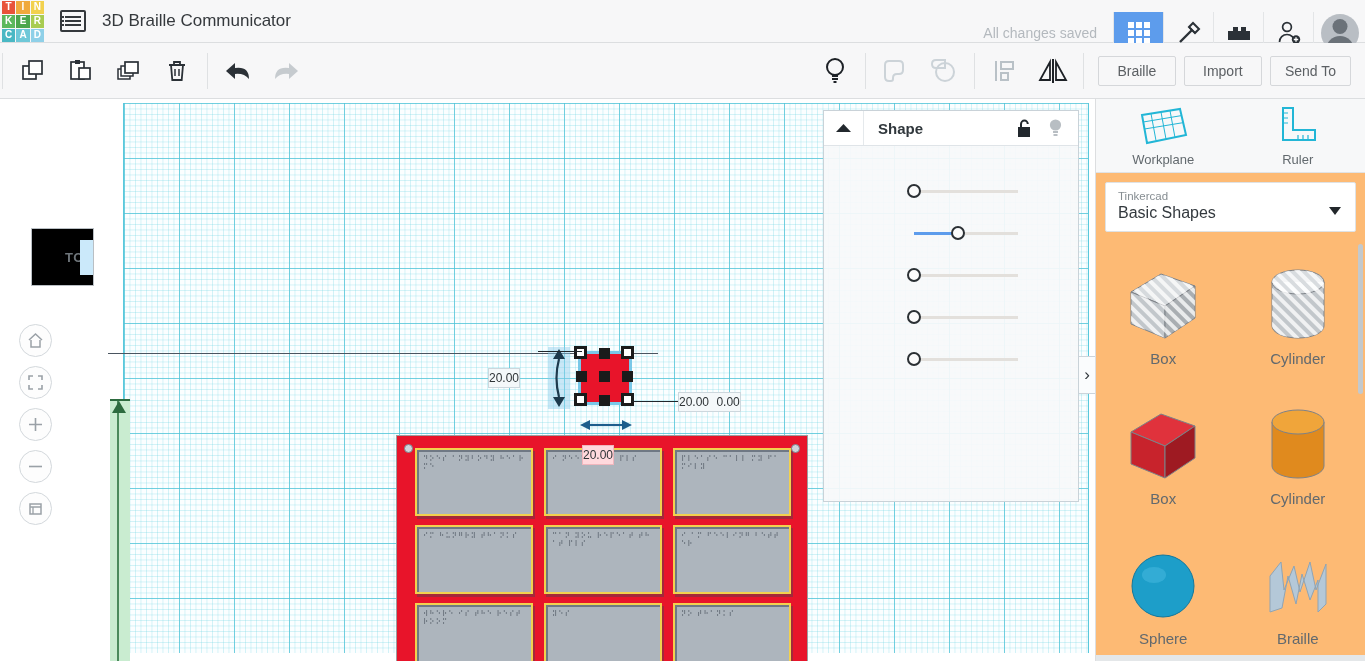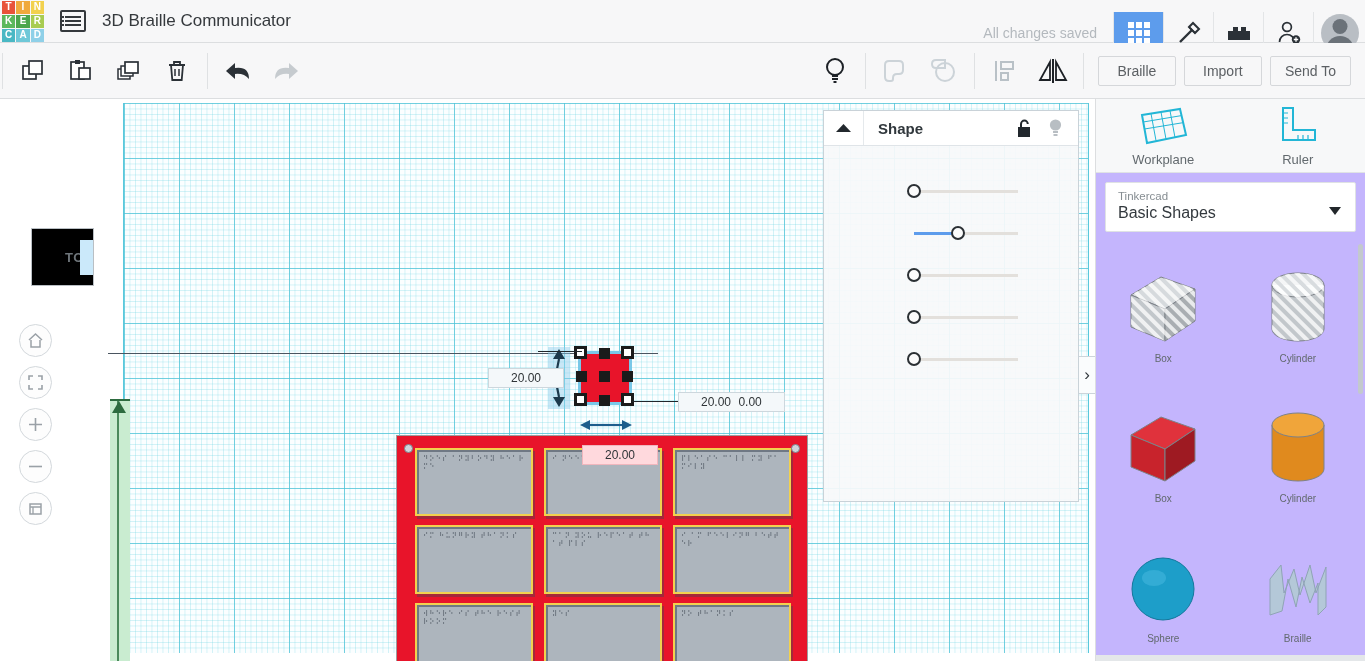--- a/index.html
+++ b/index.html
@@ -160,21 +160,21 @@
   }
   .handle-w {
     position: absolute; width: 13px; height: 13px; background: #ffffff;
     border: 3px solid #1b1b1b;
   }
   .handle-b {
     position: absolute; width: 11px; height: 11px; background: #1b1b1b;
   }
   .dim-lbl {
     position: absolute; background: #f4f8fa; border: 1px solid #cdd7dd;
-    font-size: 12px; color: #2f3437; padding: 2px 22px; white-space: nowrap;
+    font-size: 12px; color: #2f3437; padding: 2px 0; white-space: nowrap;
   }
   .dim-lbl.pink { background: #ffd9dd; border-color: #f0b6bd; }
   .arrow-v {
     position: absolute; left: 548px; top: 248px; width: 22px; height: 62px;
     background: rgba(140,205,235,.45);
   }
   .arrow-h {
     position: absolute; left: 578px; top: 316px; width: 56px; height: 20px;
   }
   .leader {
@@ -250,21 +250,21 @@
   .panel-tab {
     position: absolute; left: 1079px; top: 356px; width: 17px; height: 38px;
     background: #fafcfd; border: 1px solid #ccd4da; border-left: none;
     display: flex; align-items: center; justify-content: center;
     font-size: 17px; color: #333a3f;
   }
 
   
   .sidebar {
     position: absolute; left: 1095px; top: 99px; width: 270px; height: 562px;
-    background: #c4b5fd; border-left: 1px solid #dcdee0;
+    background: #fdba74; border-left: 1px solid #dcdee0;
   }
   .sb-tools {
     height: 74px; display: flex; background: #f7f8f9;
     border-bottom: 1px solid #e0e3e5;
   }
   .sb-tool {
     flex: 1; display: flex; flex-direction: column; align-items: center;
     justify-content: center; gap: 5px; font-size: 13px; color: #62696e;
   }
   .sb-select-wrap { padding: 9px 9px 8px; }
@@ -280,21 +280,21 @@
     border-right: 6px solid transparent; border-top: 8px solid #22272b;
   }
   .sb-grid {
     padding: 6px 0 0; height: 420px; overflow: hidden;
     display: grid; grid-template-columns: 1fr 1fr; position: relative;
   }
   .sb-item {
     height: 140px; display: flex; flex-direction: column;
     align-items: center; justify-content: center; gap: 4px;
   }
-  .sb-item .lbl { font-size: 10px; color: #62696e; }
+  .sb-item .lbl { font-size: 15px; color: #62696e; }
   .sb-scroll {
     position: absolute; right: 2px; top: 4px; width: 5px; height: 150px;
     background: #c3c9cd; border-radius: 3px;
   }
   .sb-bottombar {
     position: absolute; left: 0; bottom: 0; width: 270px; height: 6px;
     background: #e4e7e9;
   }
   svg { display: block; }
 </style>

